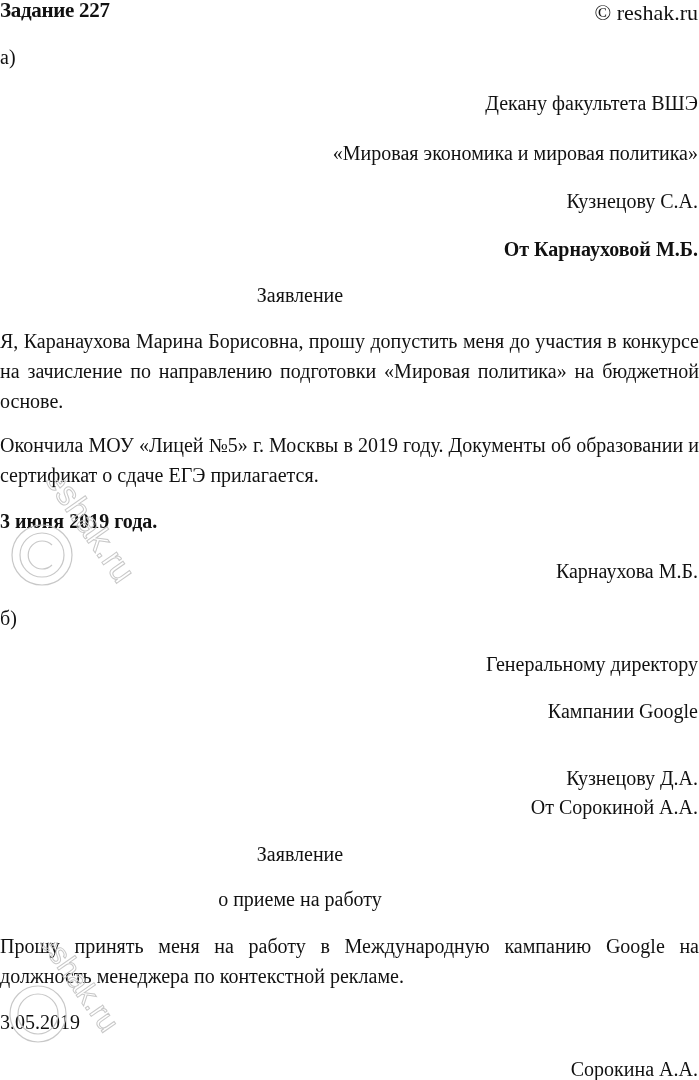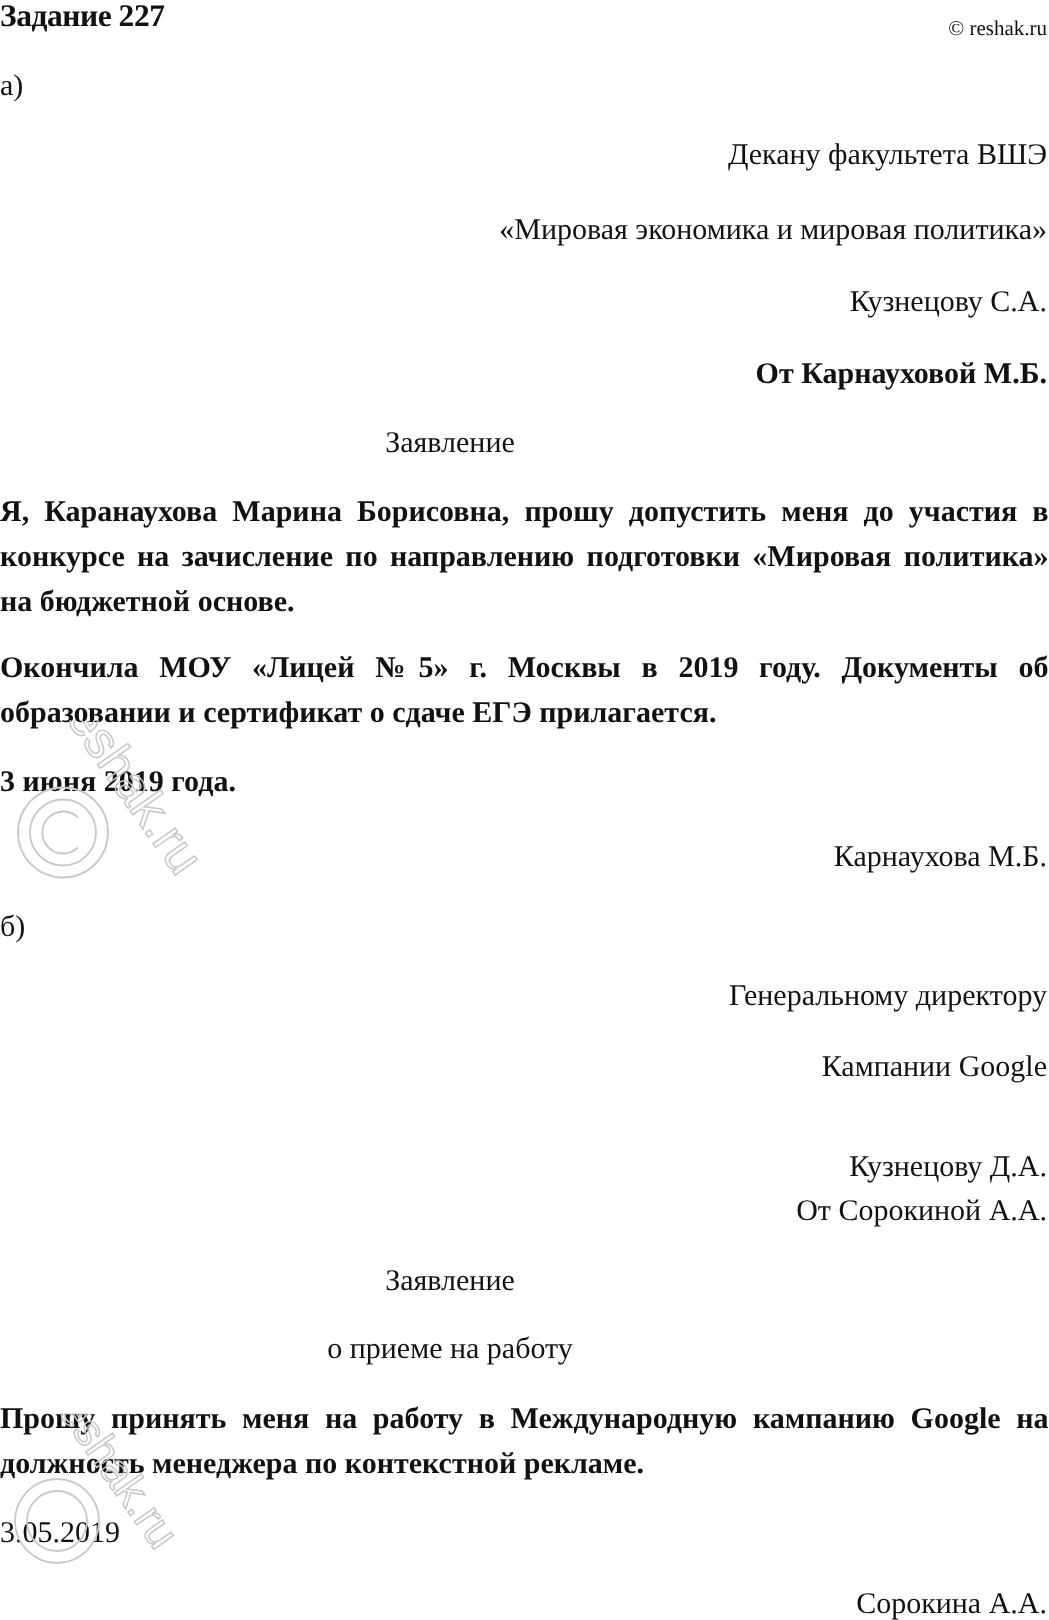--- a/index.html
+++ b/index.html
@@ -16,36 +16,35 @@
       color: #111111;
     }
     .abs { position: absolute; white-space: nowrap; }
     .title {
       left: 0; top: -2px;
       font-size: 21px;
       font-weight: bold;
       letter-spacing: -0.3px;
     }
     .copyright {
-      right: 1px; top: 12px;
-      font-size: 14px;
+      right: 1px; top: 0px;
+      font-size: 22px;
     }
     .txt { font-size: 20px; line-height: 29px; }
     .right { right: 1px; text-align: center; }
     .center { left: 0; width: 600px; text-align: center; }
     .para {
       position: absolute;
       left: 0;
       width: 699px;
       font-size: 20px;
       line-height: 30px;
       text-align: justify;
       text-align-last: left;
       white-space: normal;
-      font-weight: bold;
     }
     .wm {
       position: absolute;
       pointer-events: none;
     }
     .wm svg { display: block; }
   </style>
 </head>
 <body>
 

